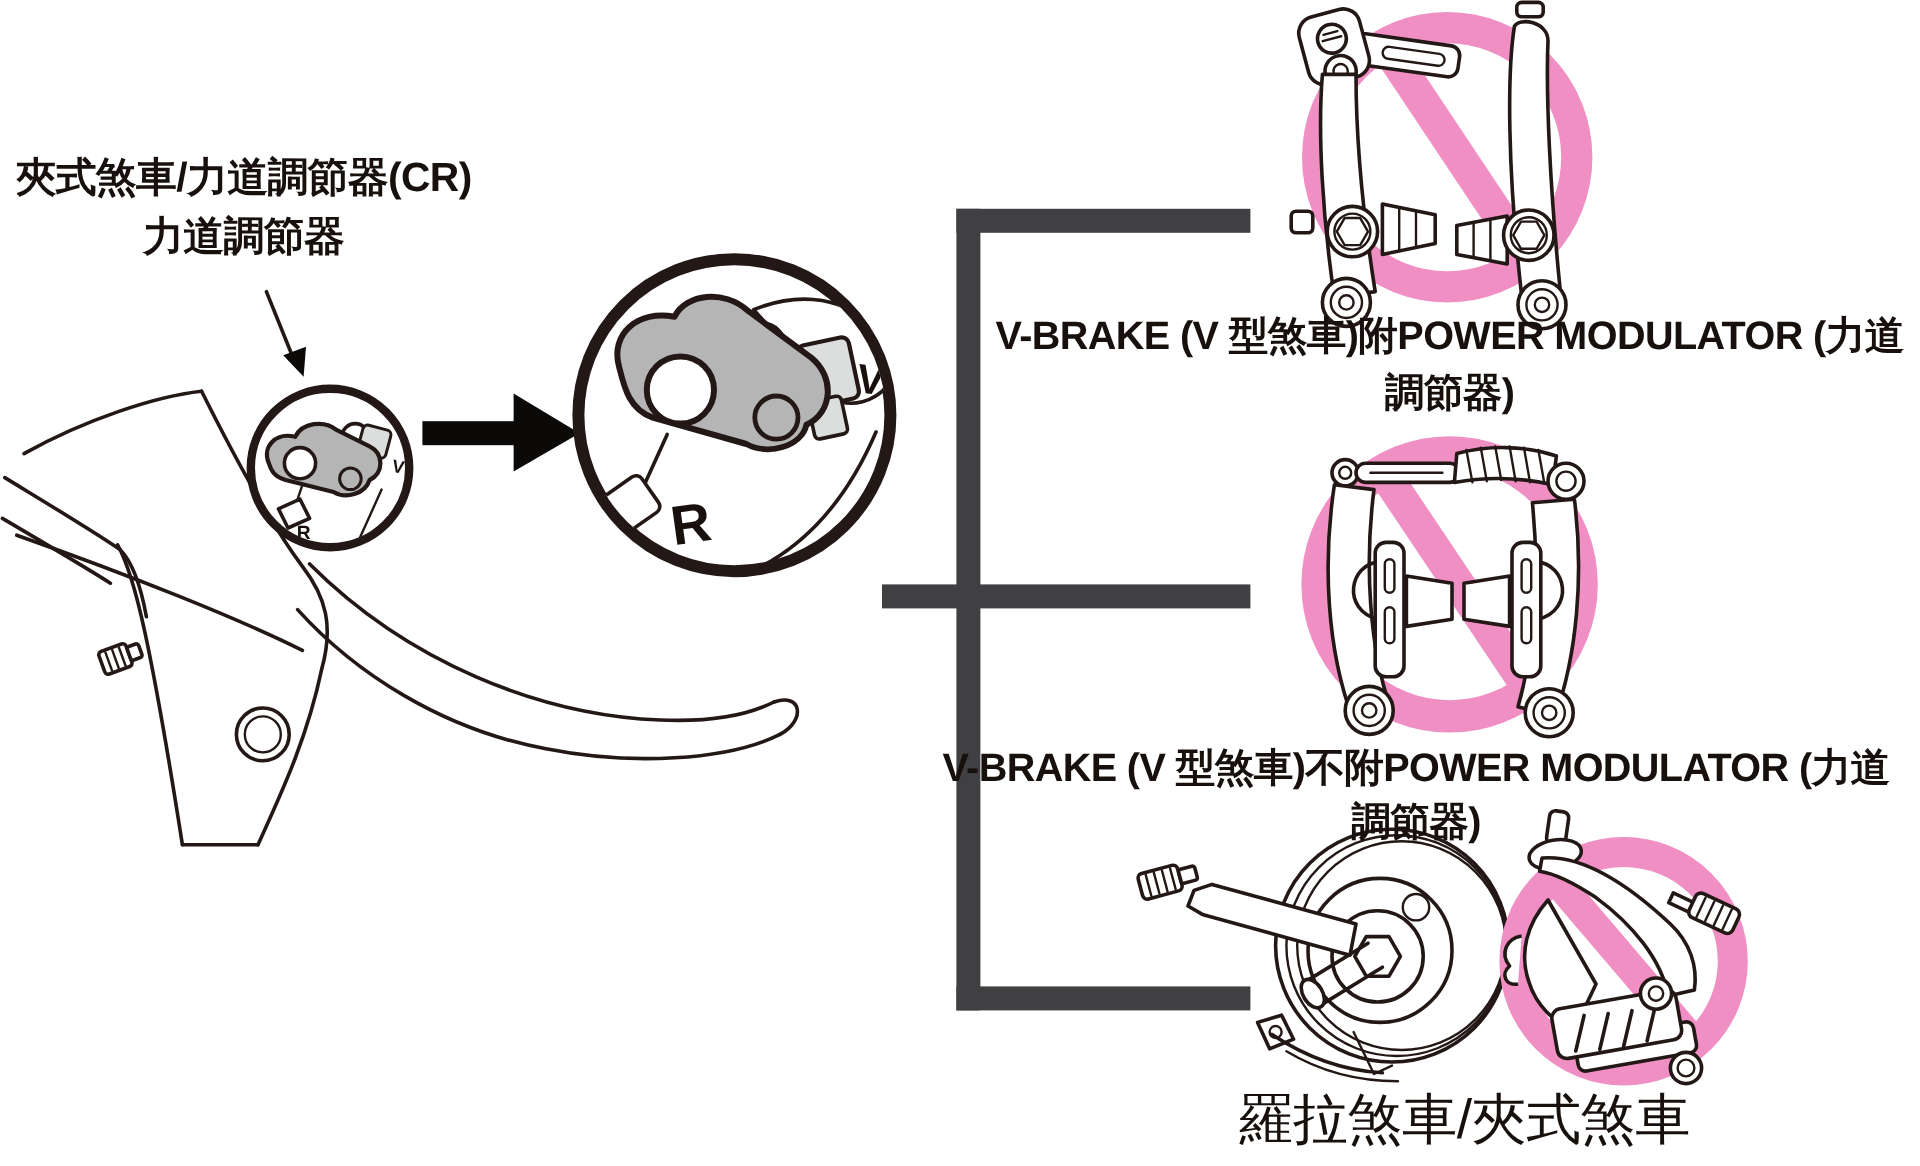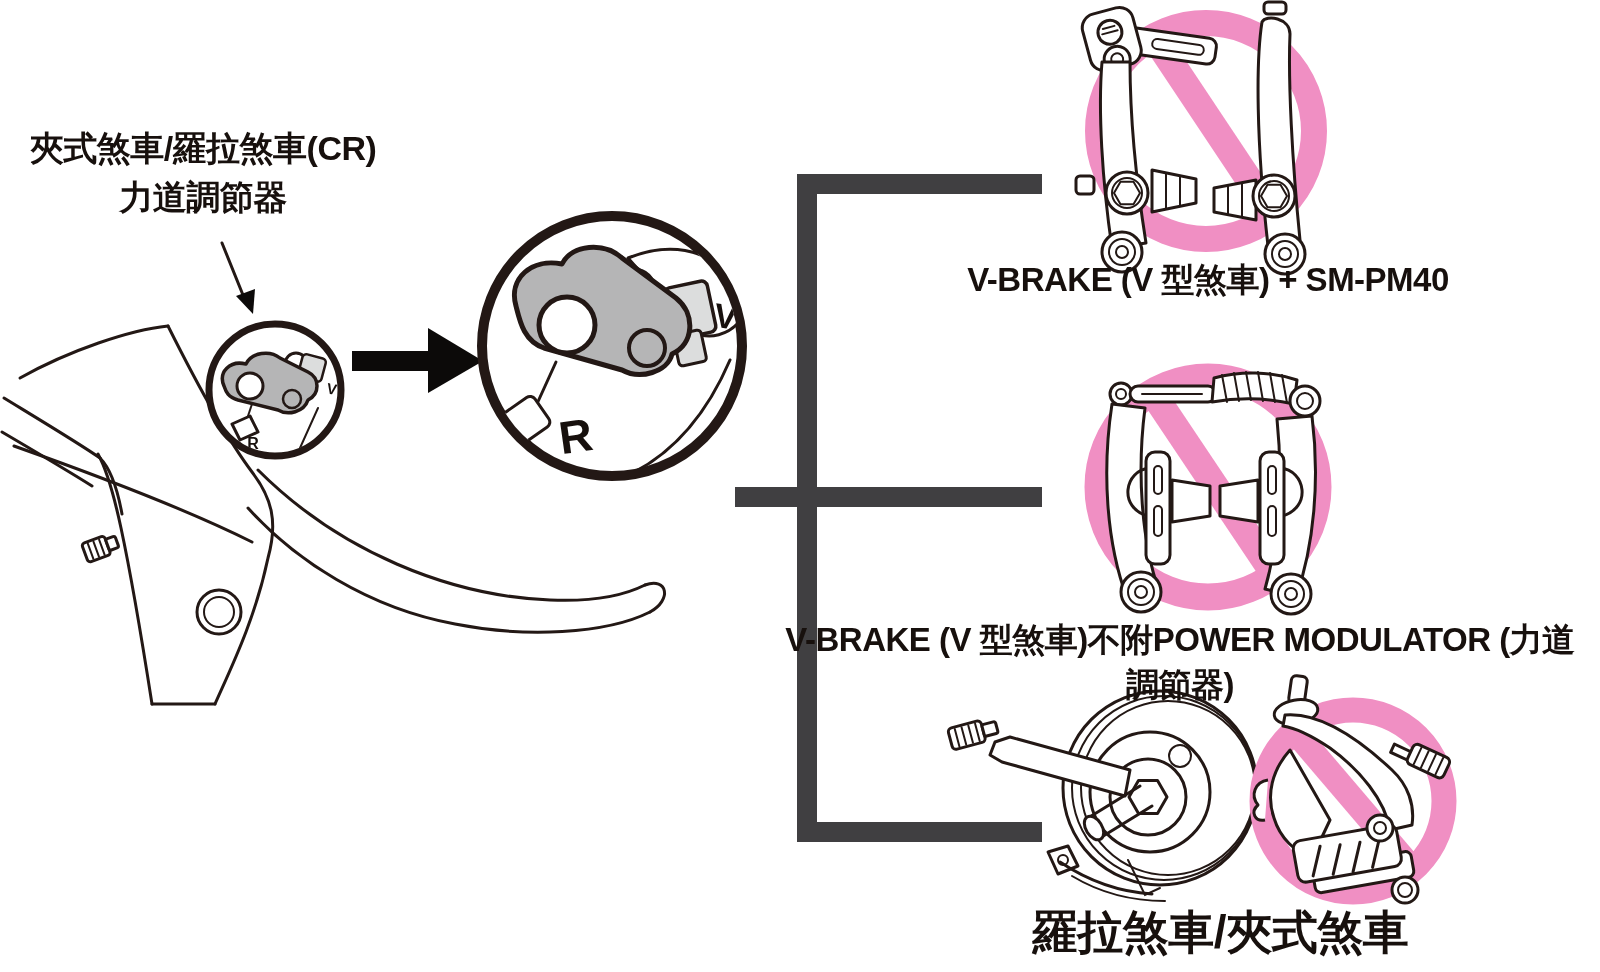--- a/index.html
+++ b/index.html
@@ -3,21 +3,21 @@
 <meta charset="utf-8">
 <style>
   html,body{margin:0;padding:0;background:#fff;}
   .canvas{position:relative;width:1600px;height:972px;background:#ffffff;overflow:hidden;
           font-family:"Liberation Sans",sans-serif;color:#17100d;}
   .artwork{position:absolute;left:0;top:0;}
   .txt{position:absolute;text-align:center;letter-spacing:-0.5px;}
   .title{left:8px;top:124px;width:390px;font-size:34px;font-weight:700;line-height:49px;}
   .l1{left:816px;top:256px;width:784px;font-size:33px;font-weight:700;line-height:47px;}
   .l2{left:780px;top:618px;width:800px;font-size:33px;font-weight:700;}
-  .l3{left:1020px;top:902px;width:400px;font-size:46px;font-weight:700;}
+  .l3{left:1020px;top:902px;width:400px;font-size:46px;font-weight:400;}
   
   .ln{fill:none;stroke:#231815;stroke-width:3;stroke-linecap:round;stroke-linejoin:round;}
   .ln2{fill:none;stroke:#231815;stroke-width:2;stroke-linecap:round;}
   .wt{fill:#ffffff;stroke:#231815;stroke-width:3;stroke-linejoin:round;}
   .gy{fill:#b5b5b6;stroke:#231815;stroke-linejoin:round;}
   .lgy{fill:#dcdddd;stroke:#231815;stroke-linejoin:round;}
   .pink{stroke:#f08fc3;fill:none;}
   .bar{fill:#403f41;}
   .blk{fill:#0c0a09;stroke:none;}
   svg text{font-family:"Liberation Sans",sans-serif;fill:#17100d;font-weight:800;}
@@ -233,24 +233,24 @@
         <path class="ln" d="M1310,870 L1322,842 M1330,872 L1342,844 M1350,873 L1362,845 M1370,872 L1382,844"></path>
       </g>
       <circle class="wt" cx="1380" cy="828" r="13"></circle>
       <circle class="ln2" cx="1380" cy="828" r="6"></circle>
       <circle class="wt" cx="1405" cy="890" r="13"></circle>
       <circle class="ln2" cx="1405" cy="890" r="7"></circle>
     </g>
   </svg>
 
   <div class="txt title">
-    <div>夾式煞車/羅拉煞車(CR)</div>
+    <div>夾式煞車/力道調節器(CR)</div>
     <div>力道調節器</div>
   </div>
 
   <div class="txt l1">
-    <div>V-BRAKE (V 型煞車) + SM-PM40</div>
+    <div>V-BRAKE (V 型煞車)附POWER MODULATOR (力道調節器)</div>
   </div>
 
   <div class="txt l2">V-BRAKE (V 型煞車)不附POWER MODULATOR (力道調節器)</div>
 
   <div class="txt l3">羅拉煞車/夾式煞車</div>
 </div>
 
 </body></html>

